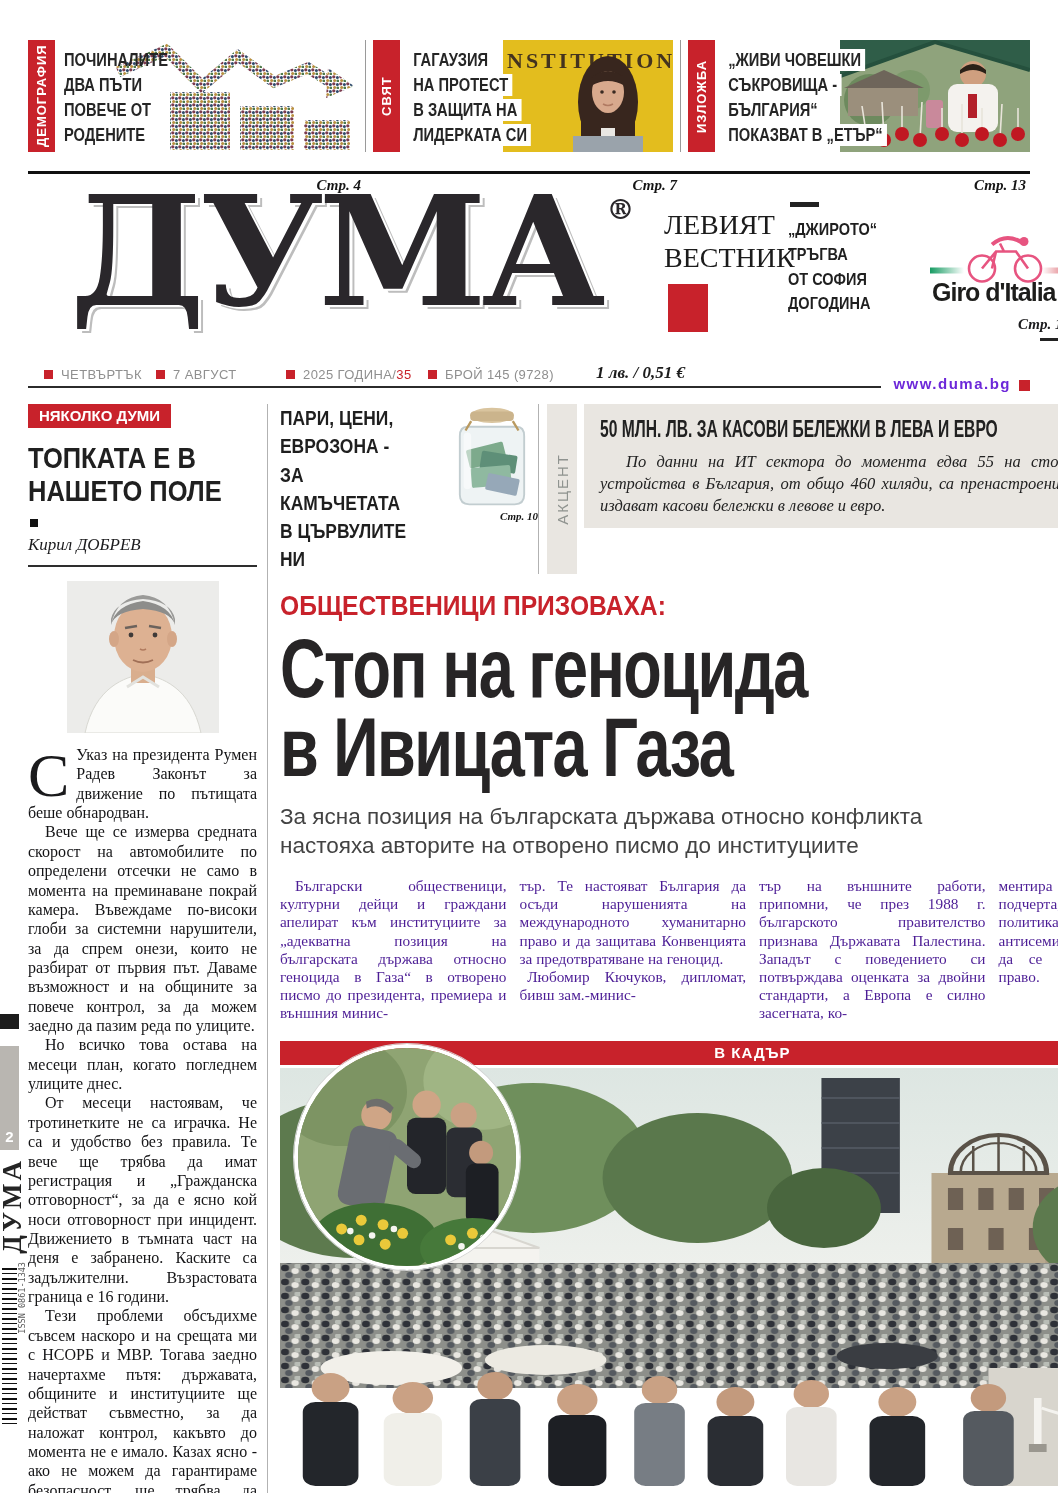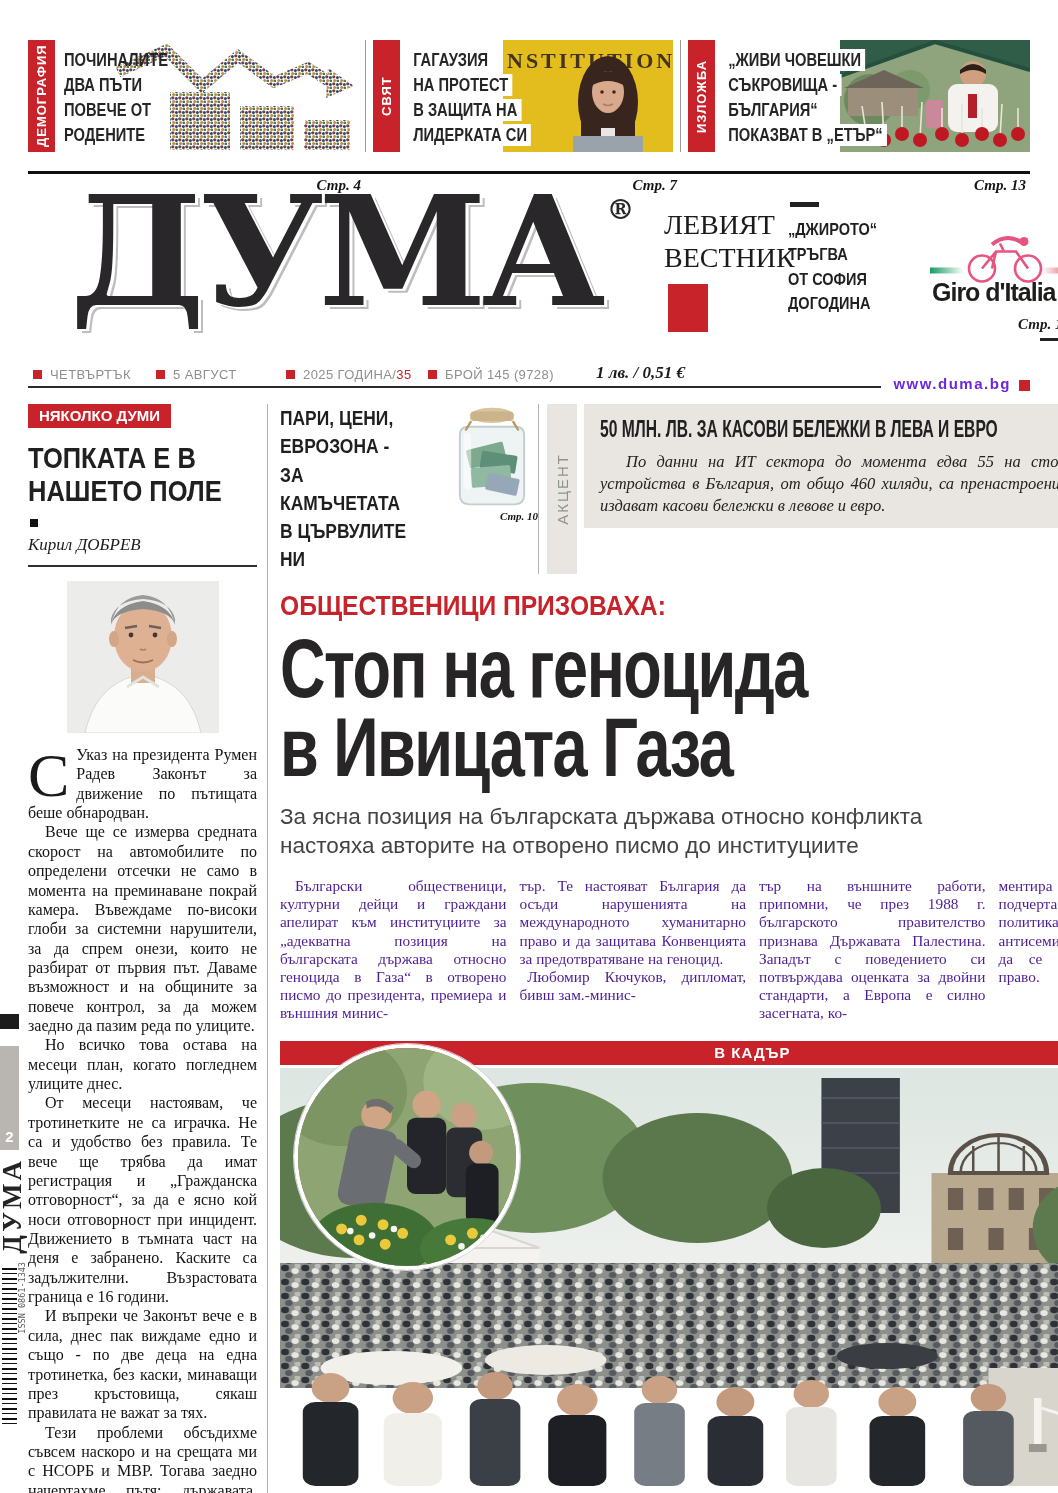--- a/index.html
+++ b/index.html
@@ -57,21 +57,21 @@
     transform:scaleX(.88); transform-origin:0 0; width:114%; color:#1f1f1f; }
   .giro { width:150px; flex-shrink:0; margin-top:10px; }
   .promo-page { text-align:right; font-family:"Liberation Serif",serif; font-style:italic;
     font-weight:bold; font-size:15px; margin-top:0; padding-right:10px; }
   .promo-underline { width:28px; height:3px; background:#222; margin:5px 12px 0 auto; }
 
   
   .dateline { position:relative; height:26px; border-bottom:2.5px solid #2b2b2b; }
   .dl { position:absolute; top:5px; font-size:13px; color:#8f8f8f; letter-spacing:.4px; white-space:nowrap; }
   .redsq { display:inline-block; width:9px; height:9px; background:#c8222b; margin-right:8px; }
-  .dl-day { left:5px; } .dl-date { left:128px; } .dl-year { left:258px; } .dl-issue { left:400px; }
+  .dl-day { left:16px; } .dl-date { left:128px; } .dl-year { left:258px; } .dl-issue { left:400px; }
   .dl-hl { color:#c8222b; }
   .price { position:absolute; left:568px; top:1px; font-family:"Liberation Serif",serif;
     font-style:italic; font-weight:bold; font-size:17px; color:#1c1c1c; }
   .website { position:absolute; right:0; top:13px; background:#fff; padding:0 0 2px 12px;
     font-weight:bold; font-size:15px; color:#6d28d9; letter-spacing:1.5px; }
   .website .redsq { margin:0 0 0 8px; width:11px; height:11px; vertical-align:middle; }
 
   
   .content { display:flex; margin-top:16px; }
   .left-col { width:240px; flex-shrink:0; border-right:1px solid #b2b2b2; padding-right:10px; }
@@ -297,21 +297,21 @@
           <text x="2" y="66" font-family="Liberation Sans,sans-serif" font-weight="bold" font-size="25" letter-spacing="-1" fill="#1d1d1b">Giro d'Italia</text>
         </svg>
       </div>
       <div class="promo-page">Стр. 16</div>
       <div class="promo-underline"></div>
     </div>
   </section>
 
   <div class="dateline">
     <span class="dl dl-day"><span class="redsq"></span><span>ЧЕТВЪРТЪК</span></span>
-    <span class="dl dl-date"><span class="redsq"></span><span>5 АВГУСТ</span></span>
+    <span class="dl dl-date"><span class="redsq"></span><span>7 АВГУСТ</span></span>
     <span class="dl dl-year"><span class="redsq"></span><span>2025 ГОДИНА/</span><span class="dl-hl">35</span></span>
     <span class="dl dl-issue"><span class="redsq"></span><span>БРОЙ 145 (9728)</span></span>
     <span class="price">1 лв. / 0,51 €</span>
     <span class="website"><span>www.duma.bg</span><span class="redsq"></span></span>
   </div>
 
   <main class="content">
 
     <aside class="left-col">
       <span class="rubric">НЯКОЛКО ДУМИ</span>
@@ -337,21 +337,20 @@
         <path d="M73,68 Q76,70 79,68" stroke="#b07a5e" stroke-width="1.6" fill="none"></path>
         <path d="M66,79 Q76,84 86,79" stroke="#a06f56" stroke-width="1.8" fill="none"></path>
         <path d="M60,106 L76,96 L92,106" fill="none" stroke="#e2e2de" stroke-width="3"></path>
       </svg>
 
       <div class="article">
         <p class="pf"><span class="dropcap">С</span><span>Указ на президента Румен Радев Законът за движение по пътищата беше обнародван.</span></p>
         <p>Вече ще се измерва средната скорост на автомобилите по определени отсечки не само в момента на преминаване покрай камера. Въвеждаме по-високи глоби за системни нарушители, за да спрем онези, които не разбират от първия път. Даваме възможност и на общините за повече контрол, за да можем заедно да пазим реда по улиците.</p>
         <p>Но всичко това остава на месеци план, когато погледнем улиците днес.</p>
         <p>От месеци настоявам, че тротинетките не са играчка. Не са и удобство без правила. Те вече ще трябва да имат регистрация и „Гражданска отговорност“, за да е ясно кой носи отговорност при инцидент. Движението в тъмната част на деня е забранено. Каските са задължителни. Възрастовата граница е 16 години.</p>
-        <p>И въпреки че Законът вече е в сила, днес пак виждаме едно и също - по две деца на една тротинетка, без каски, минаващи през кръстовища, сякаш правилата не важат за тях.</p>
         <p>Тези проблеми обсъдихме съвсем наскоро и на срещата ми с НСОРБ и МВР. Тогава заедно начертахме пътя: държавата, общините и институциите ще действат съвместно, за да наложат контрол, какъвто до момента не е имало. Казах ясно - ако не можем да гарантираме безопасност, ще трябва да вървим и към по-драстични мерки.</p>
 
       </div>
 
       
       
       
     </aside>
 
     <section class="main-col">

